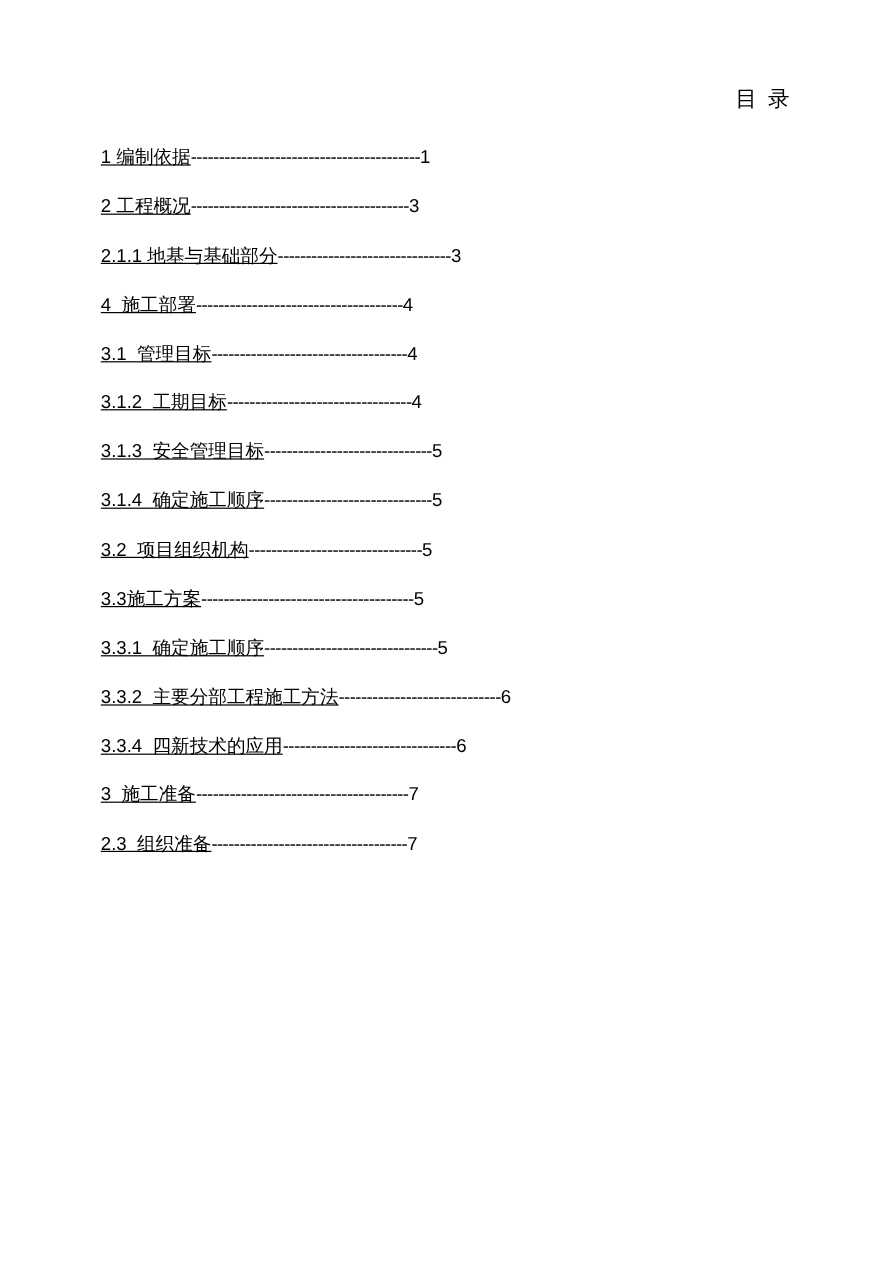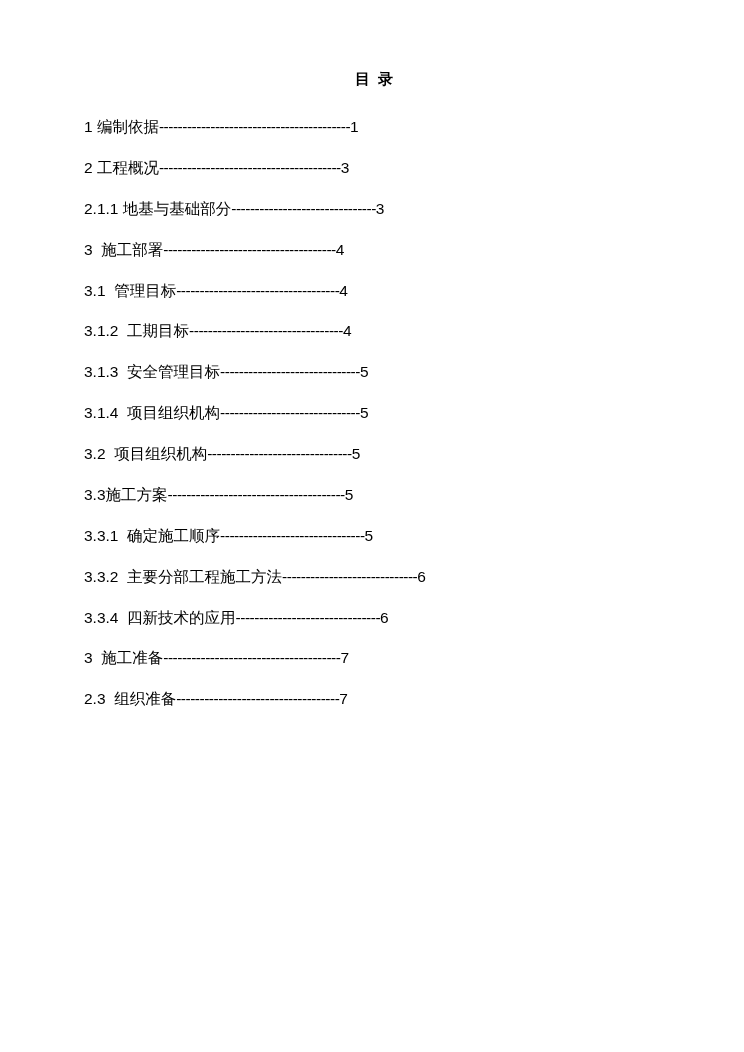--- a/index.html
+++ b/index.html
@@ -16,40 +16,41 @@
     overflow: hidden;
   }
   .page {
     width: 744px;
     height: 1052px;
     box-sizing: border-box;
     padding: 62px 84px 0 84px;
     position: relative;
   }
   .doc-title {
-    text-align: center;
-    font-size: 15px;
-    font-weight: bold;
+    text-align: right;
+    font-size: 18px;
+    font-weight: normal;
     letter-spacing: 2px;
     margin: 0 0 0 0;
     padding-top: 8px;
     padding-left: 6px;
   }
   .toc {
     margin-top: 28px;
   }
   .toc-entry {
     font-size: 15.5px;
     line-height: 1.25;
     margin-bottom: 21.5px;
     white-space: nowrap;
     letter-spacing: 0px;
   }
   .toc-label {
     white-space: pre;
+    text-decoration: underline;
   }
   .toc-dots {
     letter-spacing: -0.5px;
   }
   .toc-page {
     white-space: pre;
   }
 </style>
 </head>
 <body>
@@ -69,38 +70,38 @@
     </div>
 
 
     <div class="toc-entry">
       <span class="toc-label">2.1.1 地基与基础部分</span><span class="toc-dots">-------------------------------</span><span class="toc-page">3</span>
     </div>
 
 
 
     <div class="toc-entry">
-      <span class="toc-label">3  施工部署</span><span class="toc-dots">-------------------------------------</span><span class="toc-page">4</span>
+      <span class="toc-label">4  施工部署</span><span class="toc-dots">-------------------------------------</span><span class="toc-page">4</span>
     </div>
 
     <div class="toc-entry">
       <span class="toc-label">3.1  管理目标</span><span class="toc-dots">-----------------------------------</span><span class="toc-page">4</span>
     </div>
 
 
     <div class="toc-entry">
       <span class="toc-label">3.1.2  工期目标</span><span class="toc-dots">---------------------------------</span><span class="toc-page">4</span>
     </div>
 
     <div class="toc-entry">
       <span class="toc-label">3.1.3  安全管理目标</span><span class="toc-dots">------------------------------</span><span class="toc-page">5</span>
     </div>
 
     <div class="toc-entry">
-      <span class="toc-label">3.1.4  项目组织机构</span><span class="toc-dots">------------------------------</span><span class="toc-page">5</span>
+      <span class="toc-label">3.1.4  确定施工顺序</span><span class="toc-dots">------------------------------</span><span class="toc-page">5</span>
     </div>
 
 
     <div class="toc-entry">
       <span class="toc-label">3.2  项目组织机构</span><span class="toc-dots">-------------------------------</span><span class="toc-page">5</span>
     </div>
 
     <div class="toc-entry">
       <span class="toc-label">3.3施工方案</span><span class="toc-dots">--------------------------------------</span><span class="toc-page">5</span>
     </div>

